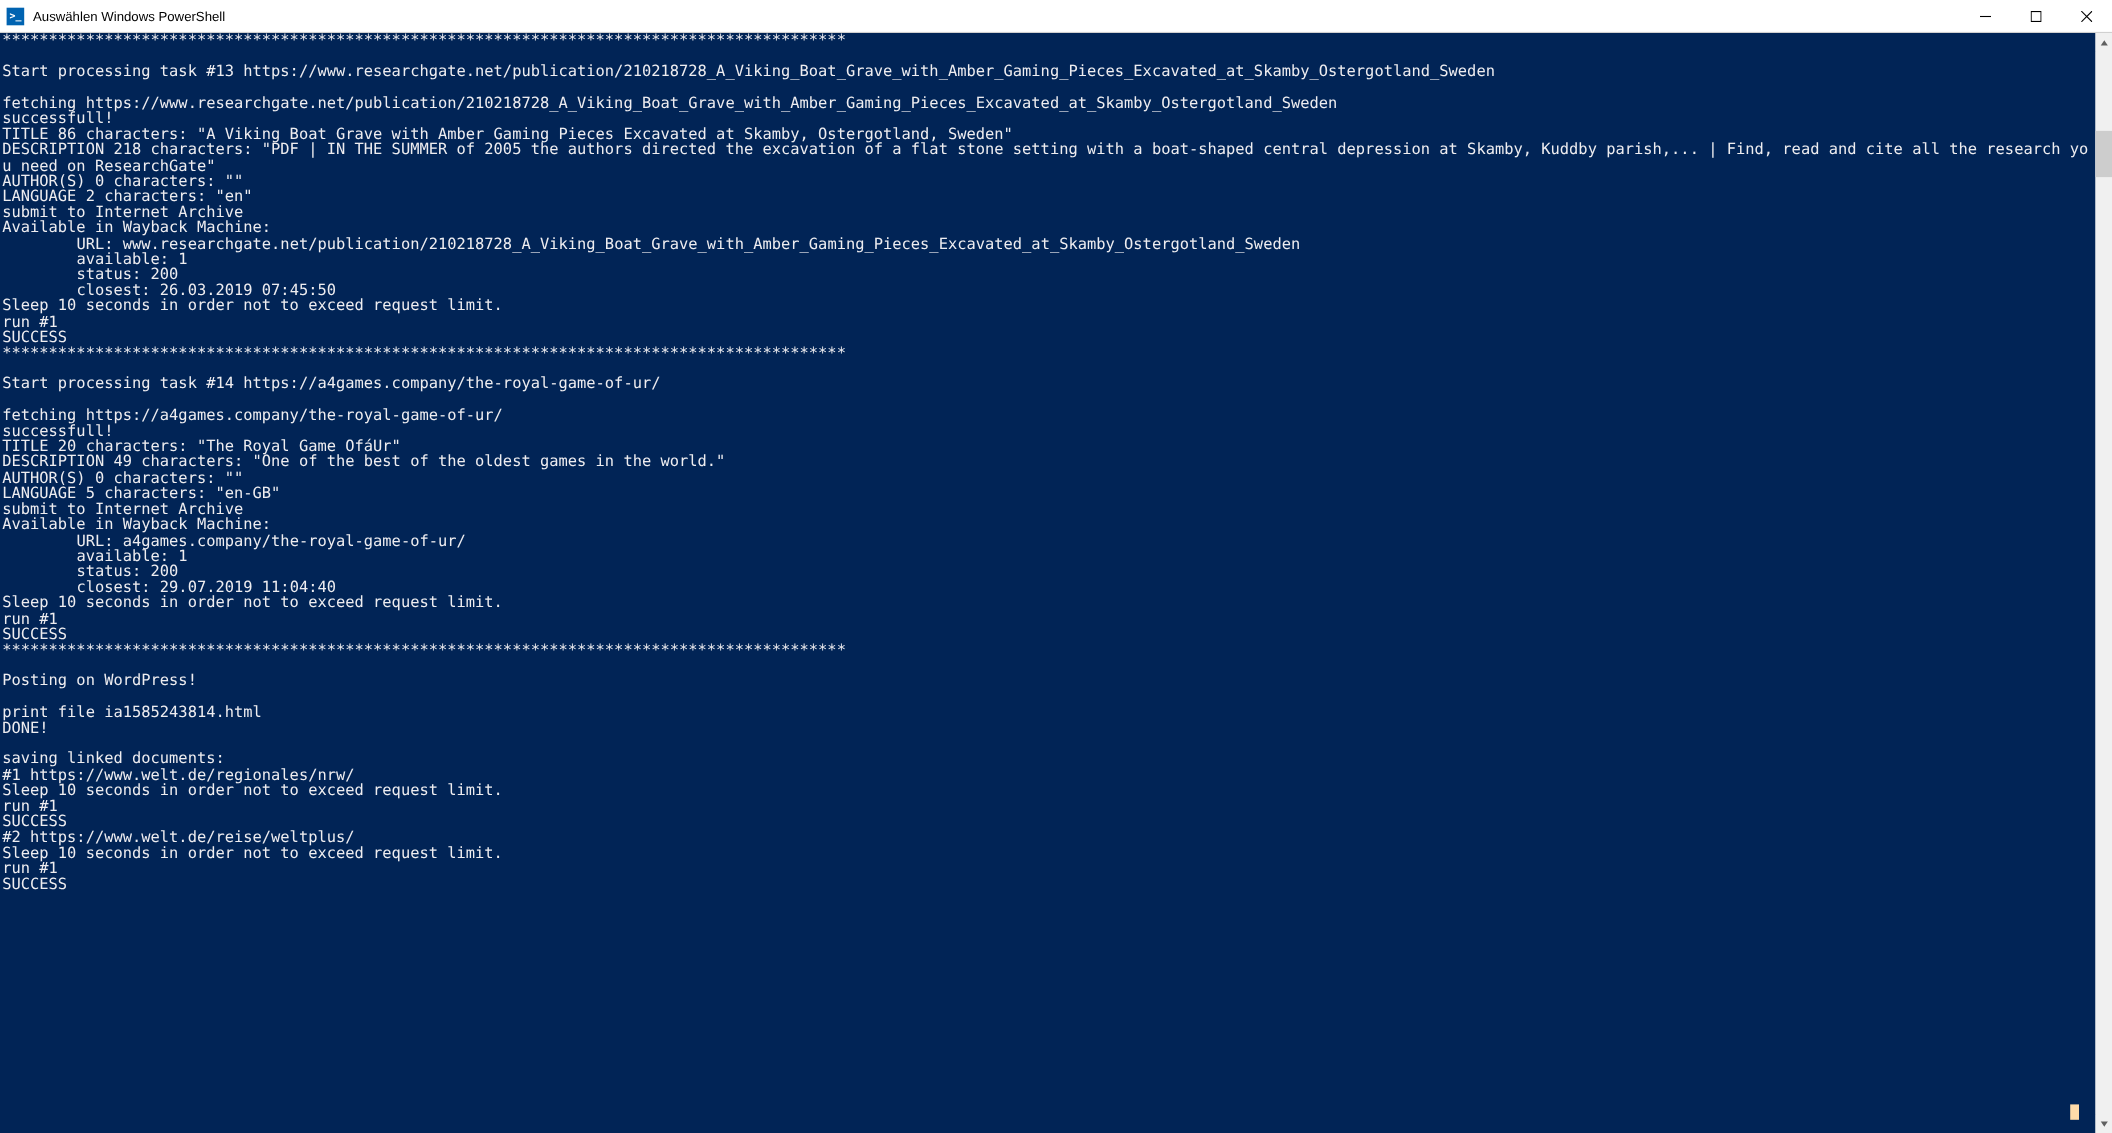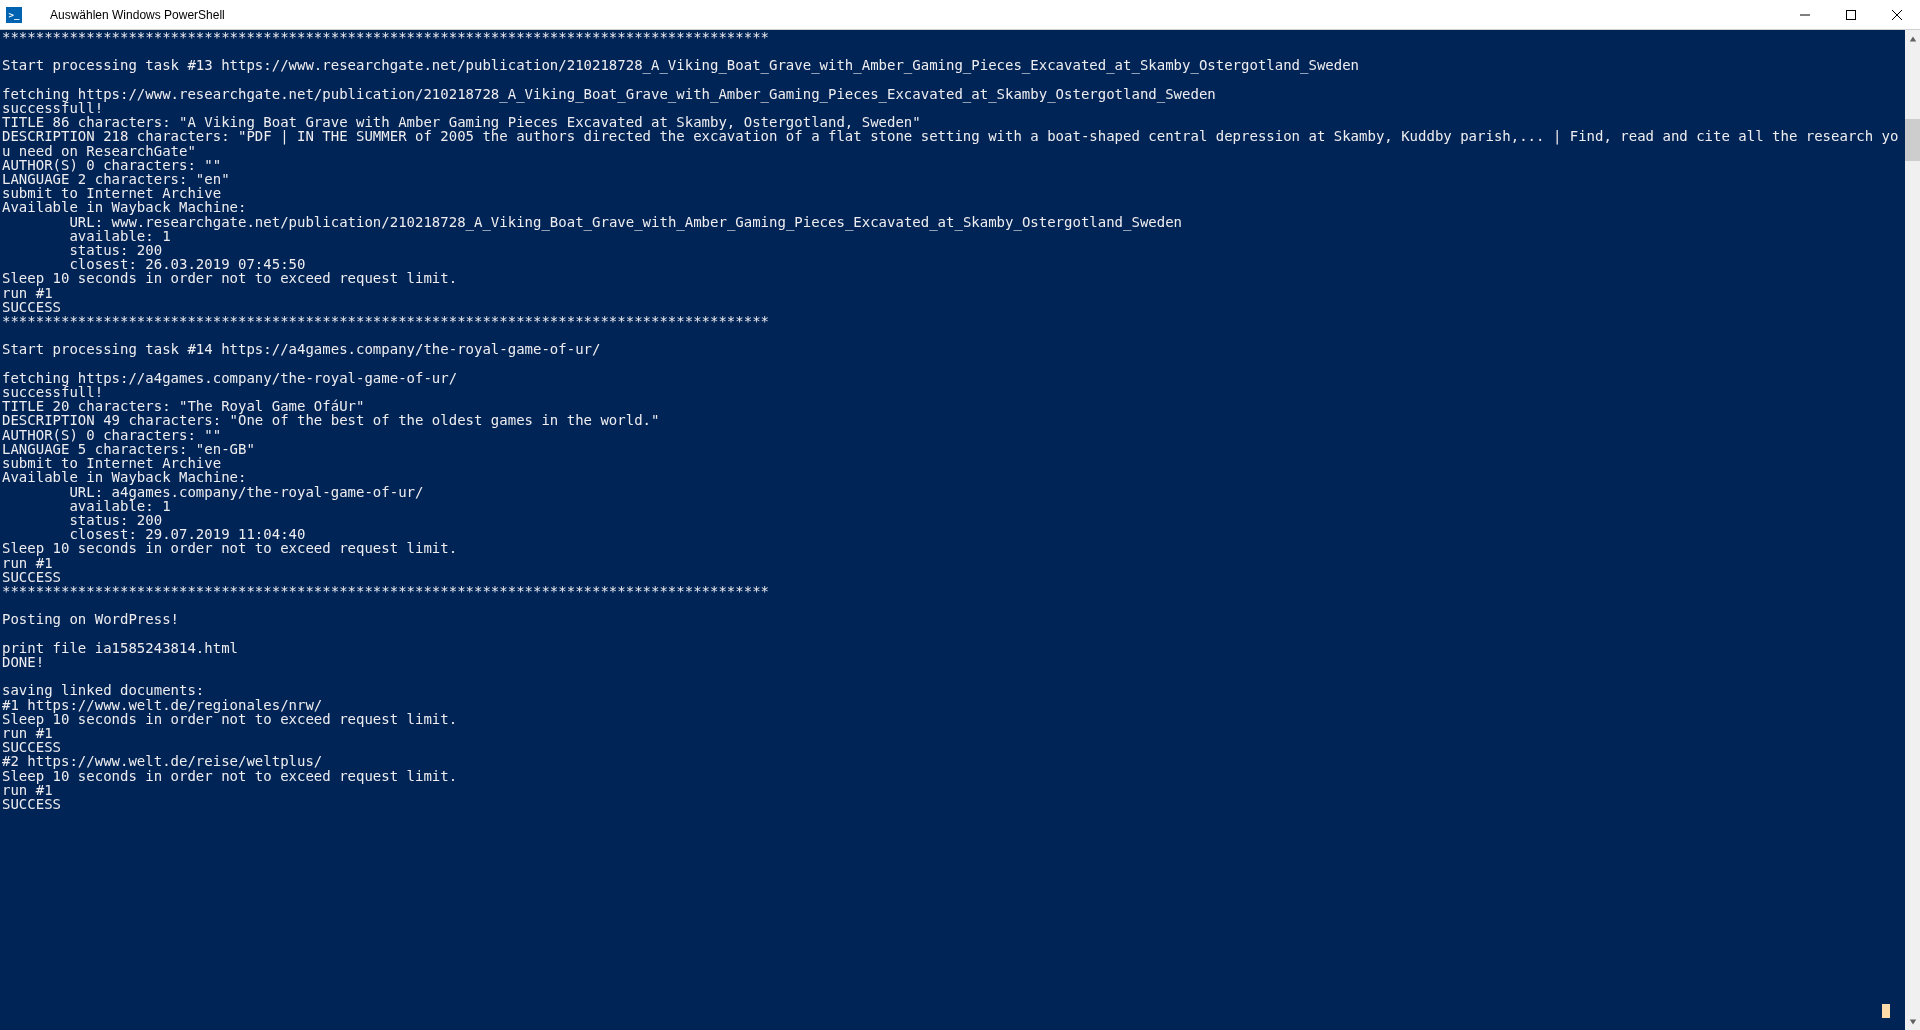--- a/index.html
+++ b/index.html
@@ -1,20 +1,20 @@
 <!DOCTYPE html>
 <html><head>
 <meta charset="utf-8">
 <style>
   * { margin: 0; padding: 0; box-sizing: border-box; }
   html, body { width: 1920px; height: 1030px; overflow: hidden; font-family: "Segoe UI", Tahoma, sans-serif; background: #ffffff; }
   .window { width: 1920px; height: 1030px; display: flex; flex-direction: column; background: #012456; }
   .titlebar { height: 30px; background: #ffffff; display: flex; align-items: center; padding: 0 0 0 6px; border-bottom: 1px solid #d0d0d0; }
   .titlebar .ps-icon { width: 16px; height: 16px; background: #0063b1; display: inline-flex; align-items: center; justify-content: center; color: #ffffff; font-size: 9px; font-weight: bold; margin-right: 8px; font-family: Consolas, monospace; }
-  .titlebar .title-text { font-size: 12px; color: #000000; flex: 0 0 auto; margin-left: 20px; }
+  .titlebar .title-text { font-size: 12px; color: #000000; flex: 0 0 auto; }
   .titlebar .spacer { flex: 1 1 auto; }
   .titlebar .win-btn { width: 46px; height: 30px; display: inline-flex; align-items: center; justify-content: center; color: #000000; font-size: 10px; }
   .titlebar .win-btn svg { width: 10px; height: 10px; stroke: #000; stroke-width: 1; fill: none; }
   .console-wrap { flex: 1 1 auto; display: flex; background: #012456; }
   .console { flex: 1 1 auto; background: #012456; color: #eeedf0; font-family: Consolas, "Lucida Console", monospace; font-size: 14px; line-height: 14.2px; white-space: pre-wrap; word-break: break-all; padding: 0 2px 0 2px; overflow: hidden; }
   .scrollbar { width: 17px; background: #f0f0f0; position: relative; }
   .scrollbar .arrow { width: 17px; height: 17px; background: #f0f0f0; display: flex; align-items: center; justify-content: center; position: absolute; left: 0; }
   .scrollbar .arrow.up { top: 0; }
   .scrollbar .arrow.down { bottom: 0; }
   .scrollbar .arrow svg { width: 8px; height: 8px; fill: #606060; }

